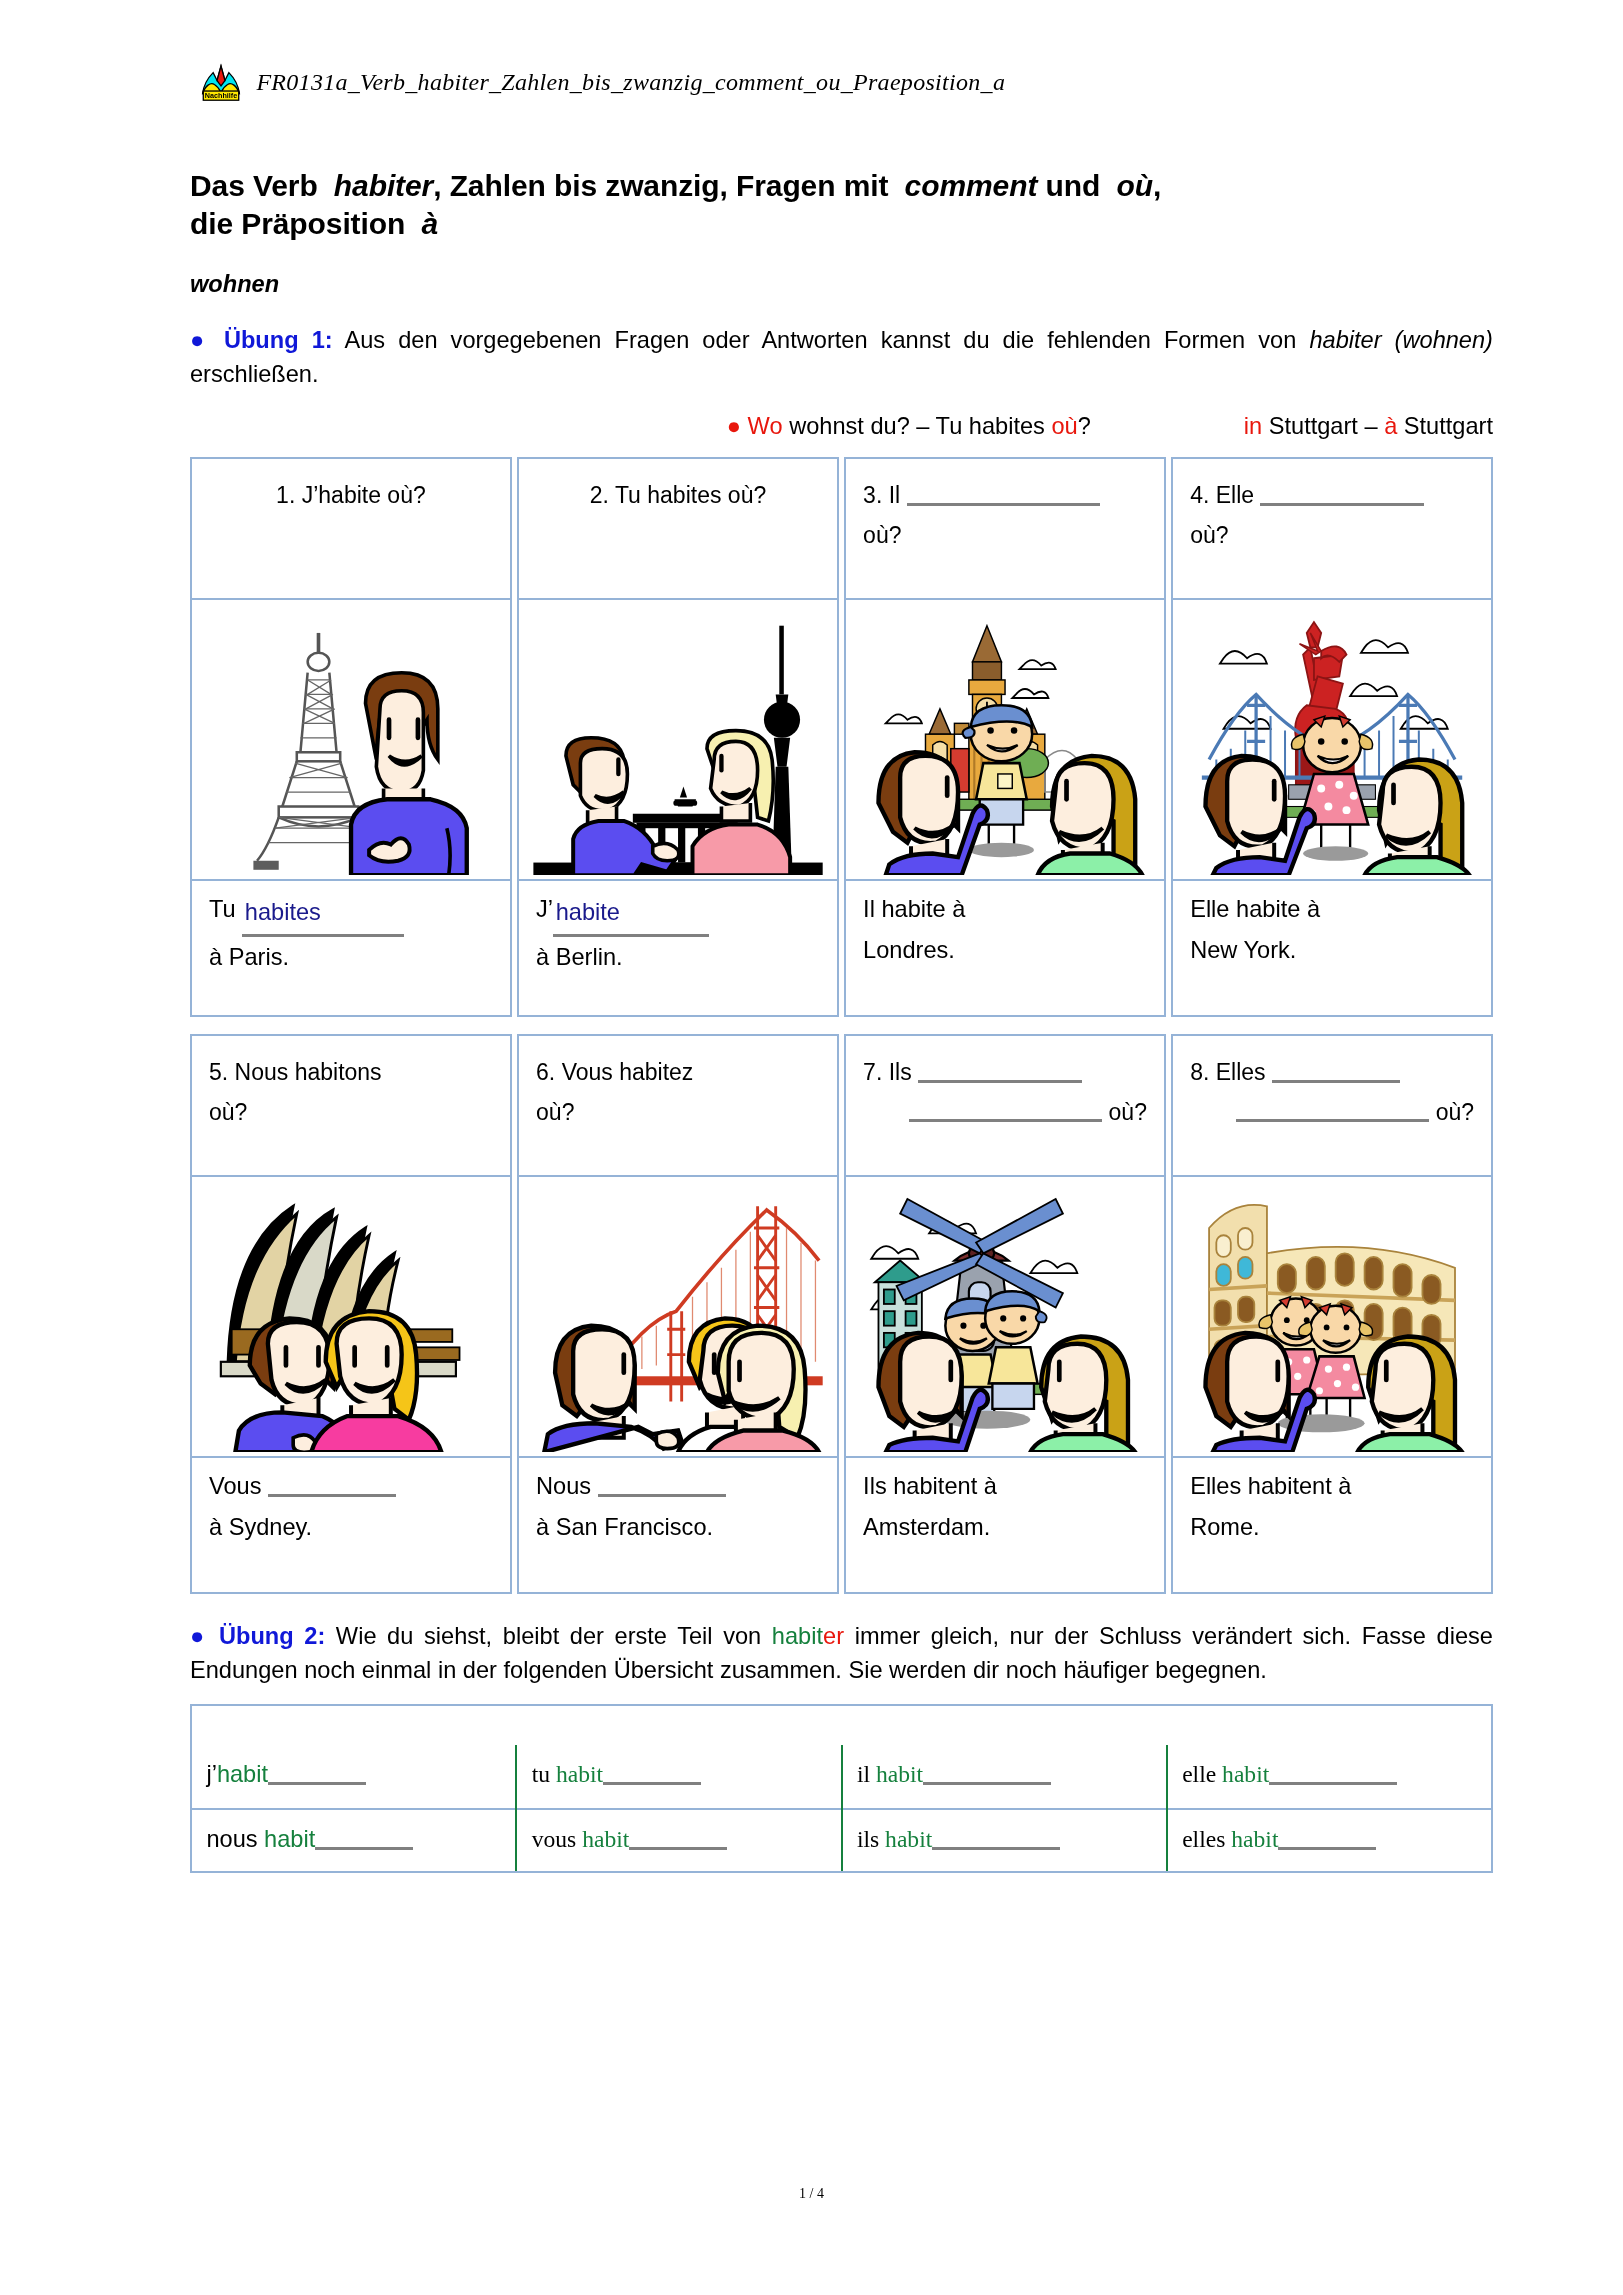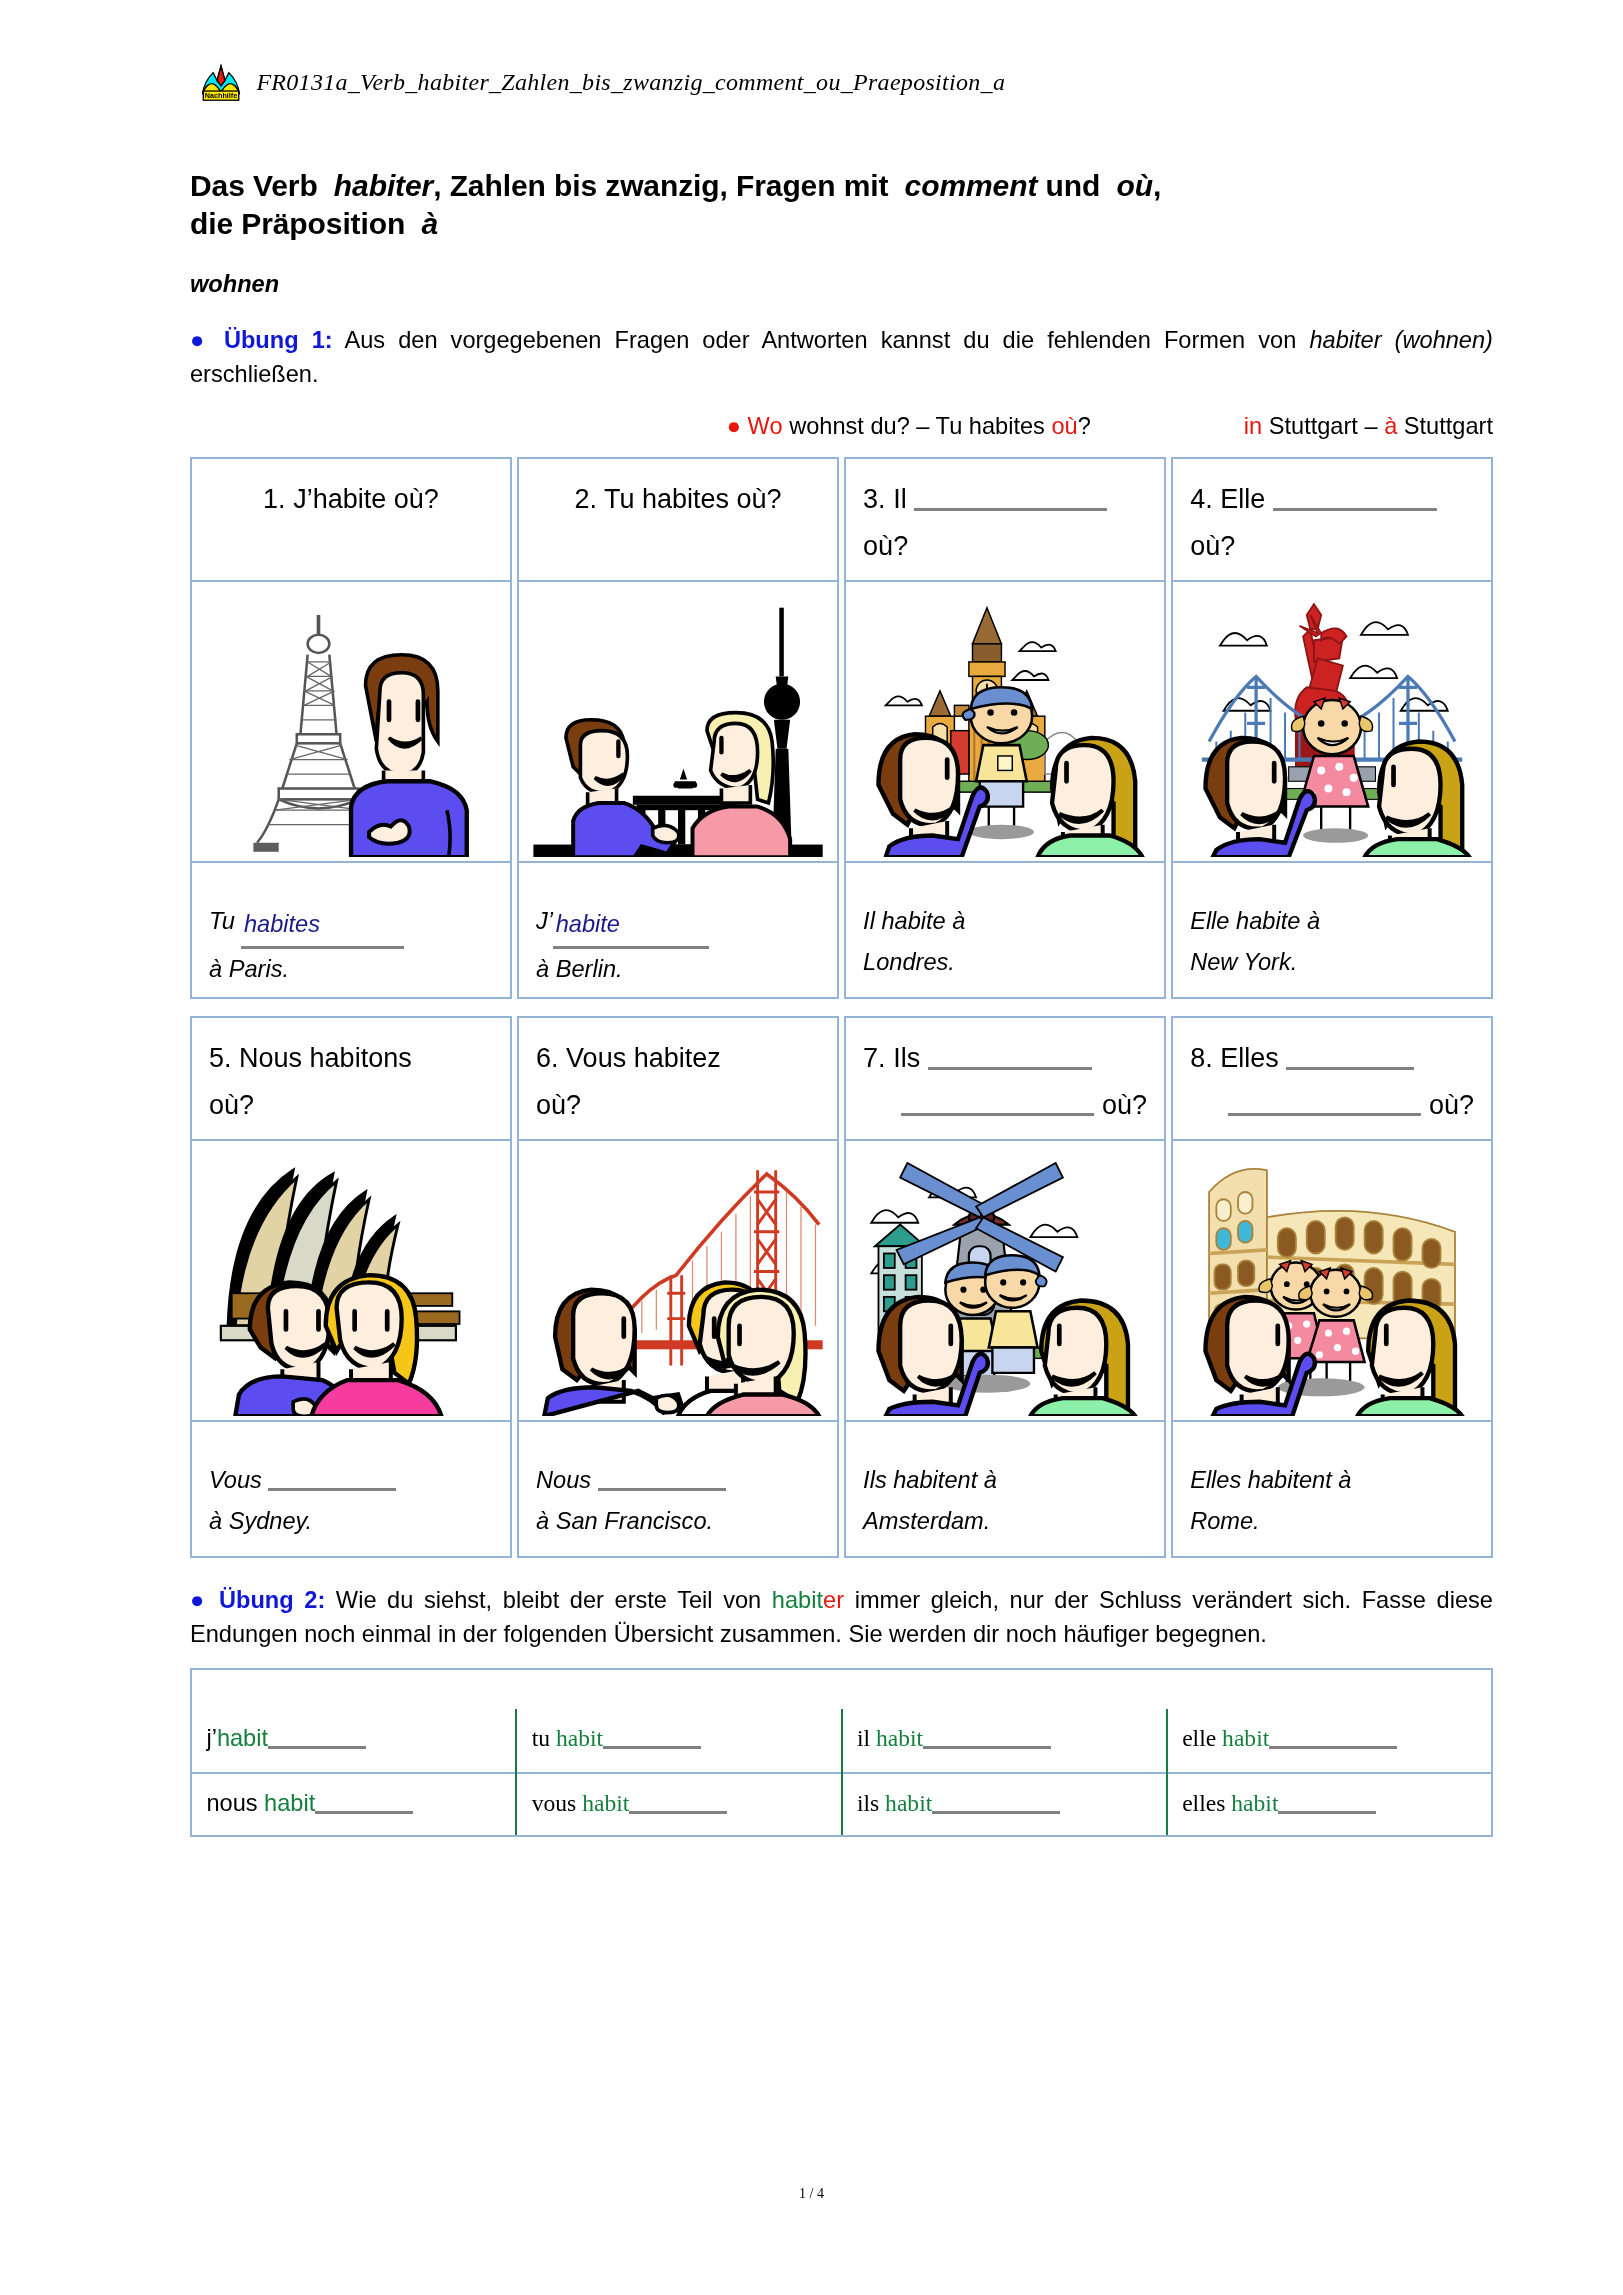--- a/index.html
+++ b/index.html
@@ -66,37 +66,36 @@
     width:323px;
     border:2px solid #95b3d7;
     box-sizing:border-box;
     background:#fff;
   }
   .cell {
     box-sizing:border-box;
     padding:17px 17px 13px 17px;
   }
   .cell-q {
-    height:123px;
+    height:141px;
     border-bottom:2px solid #95b3d7;
-    font-size:27px; line-height:1.72;
+    font-size:23px; line-height:1.72;
   }
   .cell-q.center { text-align:center; }
   .cell-pic {
     height:281px;
     border-bottom:2px solid #95b3d7;
     padding:3.9px;
     display:flex; align-items:center; justify-content:center;
   }
   .cell-pic svg { width:100%; height:100%; display:block; }
   .cell-a {
     height:134px;
     font-size:23.6px; line-height:1.72;
-    padding-top:38px;
-    font-style:italic;
+    padding-top:8px;
   }
   .blank {
     display:inline-block;
     border-bottom:3.3px solid #808080;
     vertical-align:-2.6px;
   }
   .b-sm { width:98px; }
   .b-md { width:128px; }
   .b-lg { width:164px; }
   .b-xl { width:193px; }

